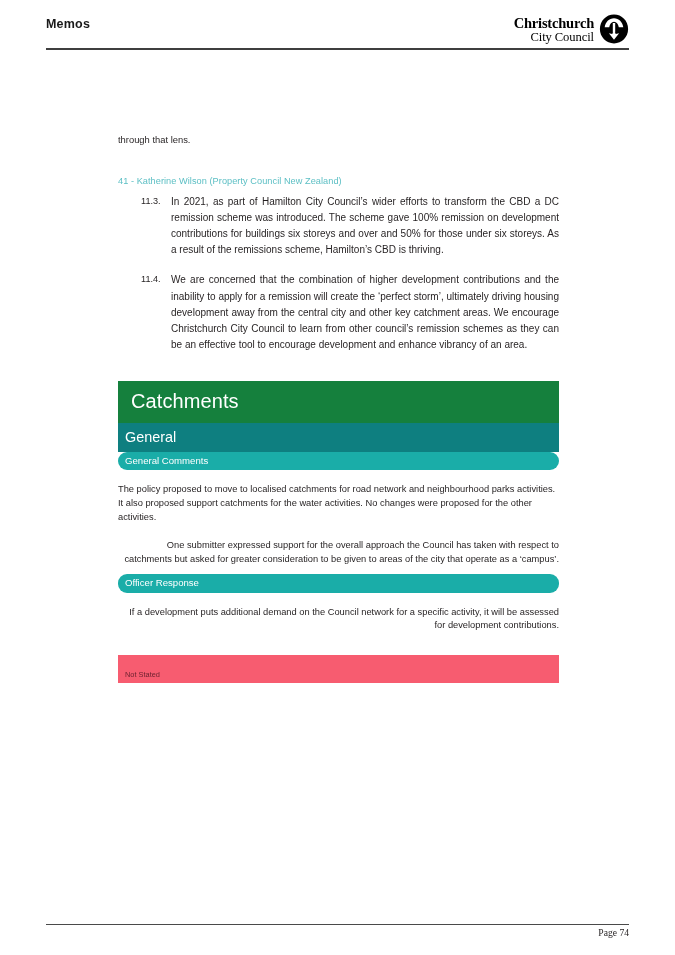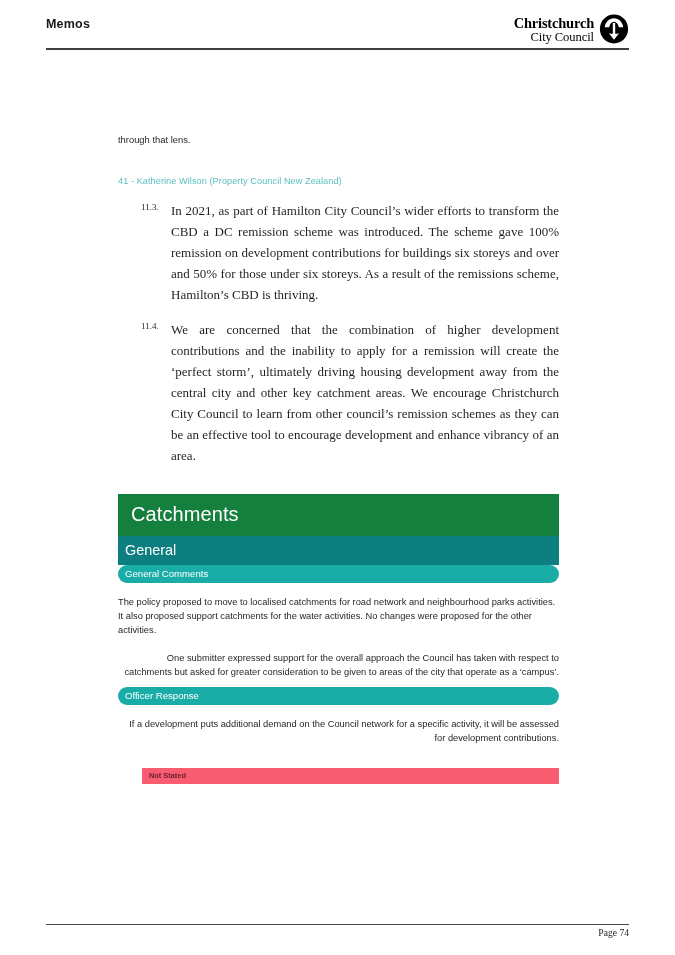--- a/index.html
+++ b/index.html
@@ -89,37 +89,36 @@
   .submitter-heading {
     margin-top: 29px;
     font-size: 9.2px;
     color: #5cbfc4;
     font-weight: normal;
     letter-spacing: 0.05px;
   }
 
   
   .numbered-list {
-    margin-top: 14px;
-    font-family: Liberation Serif, serif;
+    margin-top: 8px;
   }
   .numbered-item {
     display: flex;
     margin-bottom: 14px;
     padding-left: 23px;
   }
   .numbered-item .num {
     flex: 0 0 30px;
     font-size: 9.1px;
     line-height: 1.62;
     color: #231f20;
   }
   .numbered-item .body {
     flex: 1 1 auto;
-    font-size: 13px;
+    font-size: 10px;
     line-height: 1.62;
     color: #231f20;
     text-align: justify;
   }
 
   
   .banner-stack {
     margin-top: 28px;
     width: 441px;
   }
@@ -146,24 +145,23 @@
     font-size: 9.6px;
     padding: 3px 7px 4px 7px;
     line-height: 1.2;
     font-weight: normal;
     border-radius: 9px;
   }
   .band-notstated {
     background: #f75c70;
     color: #6e2230;
     font-size: 7.4px;
-    padding: 3px 7px 3px 7px;
+    padding: 15px 7px 3px 7px;
     line-height: 1.25;
-    font-weight: bold;
-    margin-left: 24px;
+    font-weight: normal;
   }
 
   .section-body {
     padding-top: 13px;
   }
   .section-body p {
     margin: 0 0 14px 0;
     font-size: 9.3px;
     line-height: 1.5;
     color: #231f20;

